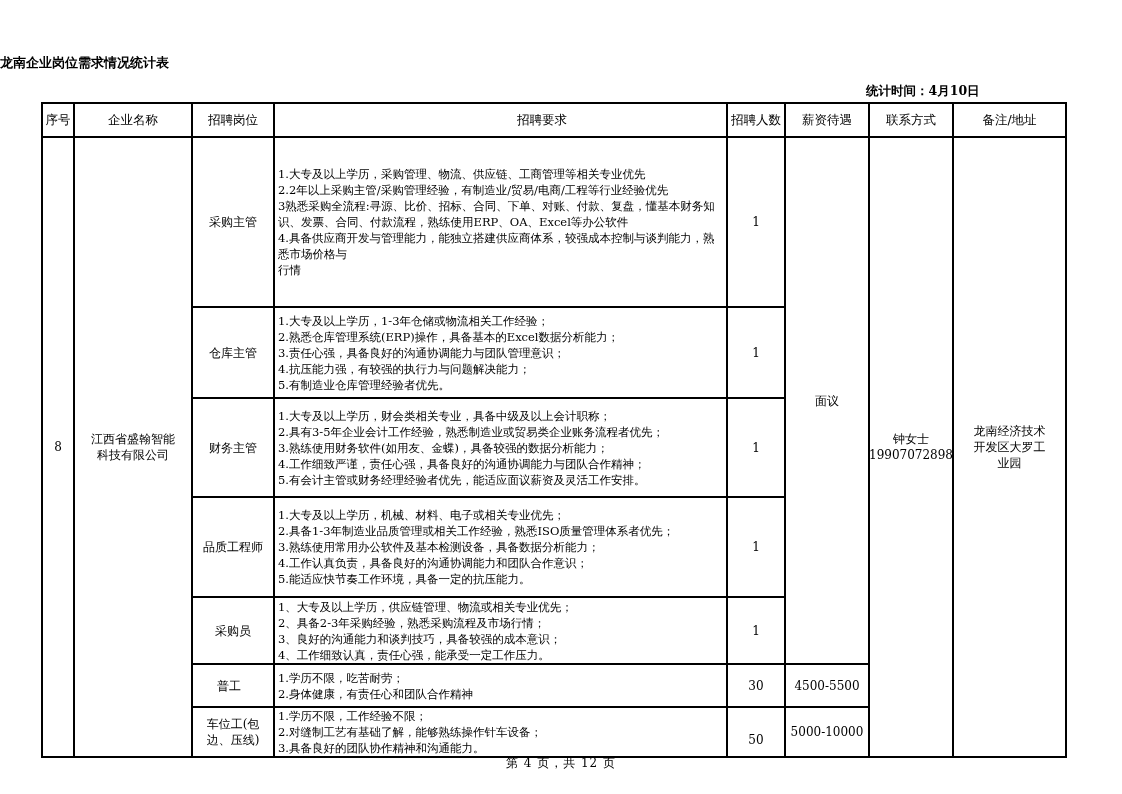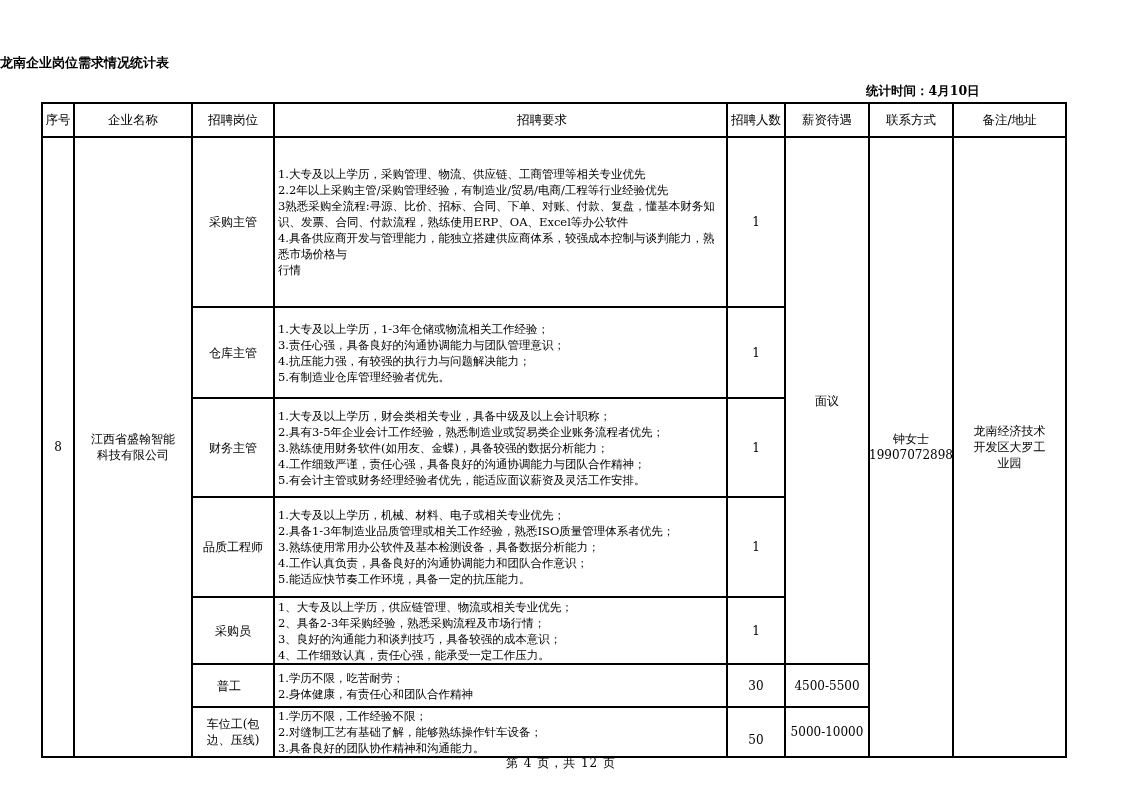--- a/index.html
+++ b/index.html
@@ -71,20 +71,21 @@
     <span>2.2年以上采购主管/采购管理经验，有制造业/贸易/电商/工程等行业经验优先</span>
     <span>3熟悉采购全流程:寻源、比价、招标、合同、下单、对账、付款、复盘，懂基本财务知识、发票、合同、付款流程，熟练使用ERP、OA、Excel等办公软件</span>
     <span>4.具备供应商开发与管理能力，能独立搭建供应商体系，较强成本控制与谈判能力，熟悉市场价格与</span>
     <span>行情</span>
   </div>
   <div class="cell" style="left:687px;top:36px;width:56px;height:168px;">1</div>
 
   <div class="cell" style="left:152px;top:206px;width:80px;height:89px;">仓库主管</div>
   <div class="req" style="left:234px;top:206px;width:451px;height:89px;">
     <span>1.大专及以上学历，1-3年仓储或物流相关工作经验；</span>
+    <span>2.熟悉仓库管理系统(ERP)操作，具备基本的Excel数据分析能力；</span>
     <span>3.责任心强，具备良好的沟通协调能力与团队管理意识；</span>
     <span>4.抗压能力强，有较强的执行力与问题解决能力；</span>
     <span>5.有制造业仓库管理经验者优先。</span>
   </div>
   <div class="cell" style="left:687px;top:206px;width:56px;height:89px;">1</div>
 
   <div class="cell" style="left:152px;top:297px;width:80px;height:97px;">财务主管</div>
   <div class="req" style="left:234px;top:297px;width:451px;height:97px;">
     <span>1.大专及以上学历，财会类相关专业，具备中级及以上会计职称；</span>
     <span>2.具有3-5年企业会计工作经验，熟悉制造业或贸易类企业账务流程者优先；</span>

